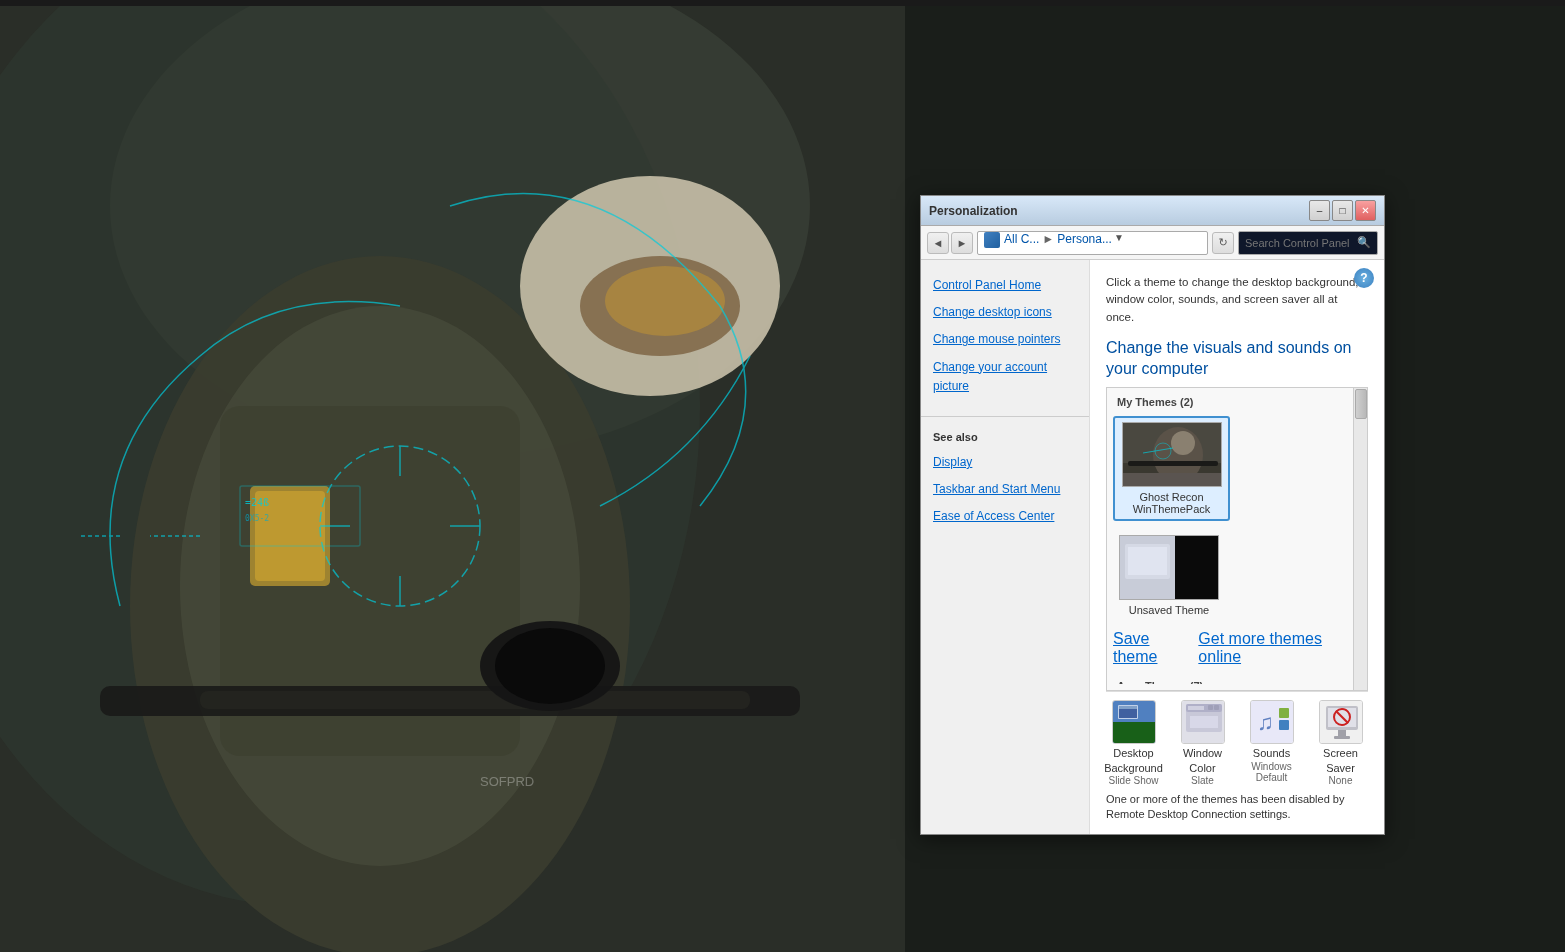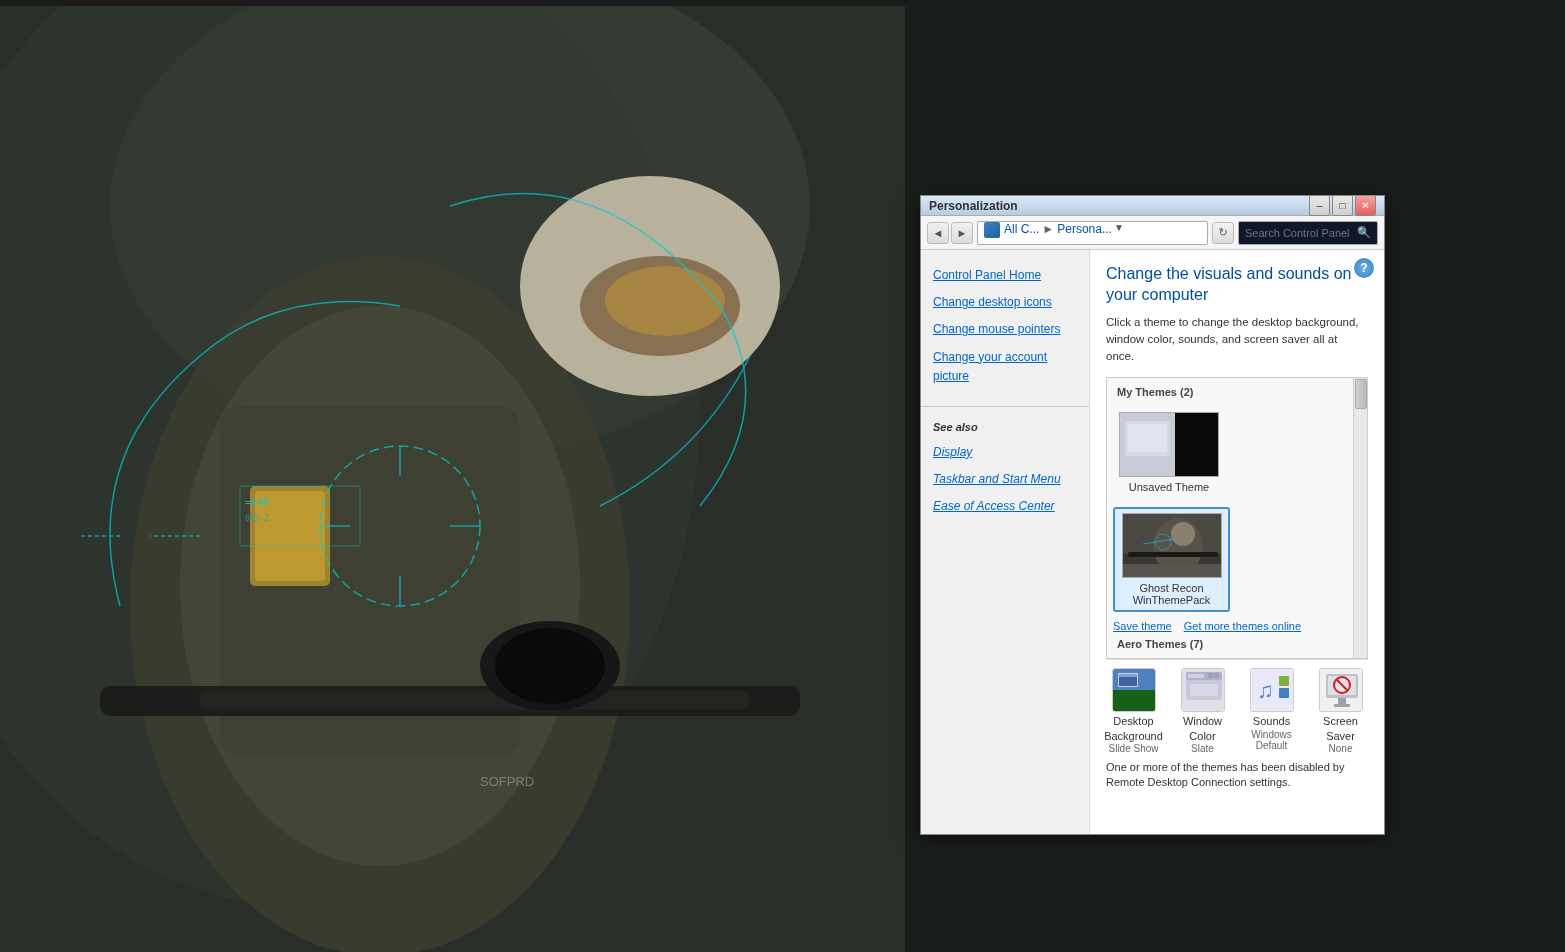--- a/index.html
+++ b/index.html
@@ -33,21 +33,21 @@
       background: #f0f0f0;
       border: 1px solid #888;
       box-shadow: 0 4px 20px rgba(0,0,0,0.5);
       z-index: 50;
       display: flex;
       flex-direction: column;
     }
 
     
     #window-titlebar {
-      height: 20px;
+      height: 30px;
       background: linear-gradient(to bottom, #d8e8f8, #b8cce0);
       border-bottom: 1px solid #aaa;
       display: flex;
       align-items: center;
       justify-content: space-between;
       padding: 0 8px;
       flex-shrink: 0;
     }
 
     #window-title-text {
@@ -183,21 +183,20 @@
       cursor: pointer;
       text-decoration: underline;
       line-height: 1.6;
       display: block;
     }
 
     .sidebar-section {
       margin-top: 16px;
       padding-top: 12px;
       border-top: 1px solid #ccc;
-      font-style: italic;
     }
 
     .sidebar-section-title {
       font-size: 11px;
       font-weight: 700;
       color: #333;
       padding: 2px 12px;
       margin-bottom: 4px;
     }
 
@@ -320,22 +319,22 @@
     
     .unsaved-thumb {
       background: linear-gradient(135deg, #c0c8d8 0%, #a8b4c8 40%, #1a1a1a 40%);
     }
 
     
     #theme-links {
       display: flex;
       gap: 12px;
       margin-top: 6px;
-      font-size: 11px;
-      margin-bottom: 4px;
+      font-size: 16px;
+      margin-bottom: 12px;
     }
 
     #theme-links a {
       color: #0066cc;
       text-decoration: underline;
       cursor: pointer;
     }
 
     .themes-scroll-area {
       max-height: 290px;
@@ -510,58 +509,58 @@
         <a class="sidebar-link">Display</a>
         <a class="sidebar-link">Taskbar and Start Menu</a>
         <a class="sidebar-link">Ease of Access Center</a>
       </div>
     </div>
 
     <div id="main-content">
 
       <div id="help-icon">?</div>
 
+      <div id="main-description">Click a theme to change the desktop background, window color, sounds, and screen saver all at once.</div>
       <div id="main-title">Change the visuals and sounds on your computer</div>
-      <div id="main-description">Click a theme to change the desktop background, window color, sounds, and screen saver all at once.</div>
 
       <div id="themes-container">
         <div class="themes-scroll-area">
 
           <div class="theme-section-label">My Themes (2)</div>
 
           <div class="themes-row">
+
+            <div class="theme-item selected">
+              <div class="theme-thumbnail">
+                <svg width="100" height="65" xmlns="http://www.w3.org/2000/svg">
+                  <rect width="100" height="65" fill="#3a3830"></rect>
+                  <rect x="0" y="0" width="100" height="40" fill="#4a4840"></rect>
+
+                  <ellipse cx="55" cy="32" rx="25" ry="28" fill="#5a5248"></ellipse>
+                  <ellipse cx="60" cy="20" rx="12" ry="12" fill="#8a8070"></ellipse>
+                  <rect x="5" y="38" width="90" height="5" rx="2" fill="#1a1a18"></rect>
+
+                  <line x1="20" y1="30" x2="50" y2="25" stroke="#00ccdd" stroke-width="1" opacity="0.7"></line>
+                  <circle cx="40" cy="28" r="8" stroke="#00ccdd" stroke-width="0.8" fill="none" opacity="0.6"></circle>
+                  <rect x="0" y="50" width="100" height="15" fill="#5a5450"></rect>
+                </svg>
+              </div>
+              <div class="theme-label">Ghost Recon WinThemePack</div>
+            </div>
 
             <div class="theme-item">
               <div class="theme-thumbnail unsaved-thumb">
                 <svg width="100" height="65" xmlns="http://www.w3.org/2000/svg">
                   <rect width="100" height="65" fill="#c8ccd8"></rect>
                   <rect x="55" y="0" width="45" height="65" fill="#0a0a0a"></rect>
                   <rect x="5" y="8" width="45" height="35" rx="2" fill="#d8dce8" opacity="0.8"></rect>
                   <rect x="8" y="11" width="39" height="28" fill="#e0e4f0"></rect>
                 </svg>
               </div>
               <div class="theme-label">Unsaved Theme</div>
-            </div>
-
-            <div class="theme-item selected">
-              <div class="theme-thumbnail">
-                <svg width="100" height="65" xmlns="http://www.w3.org/2000/svg">
-                  <rect width="100" height="65" fill="#3a3830"></rect>
-                  <rect x="0" y="0" width="100" height="40" fill="#4a4840"></rect>
-
-                  <ellipse cx="55" cy="32" rx="25" ry="28" fill="#5a5248"></ellipse>
-                  <ellipse cx="60" cy="20" rx="12" ry="12" fill="#8a8070"></ellipse>
-                  <rect x="5" y="38" width="90" height="5" rx="2" fill="#1a1a18"></rect>
-
-                  <line x1="20" y1="30" x2="50" y2="25" stroke="#00ccdd" stroke-width="1" opacity="0.7"></line>
-                  <circle cx="40" cy="28" r="8" stroke="#00ccdd" stroke-width="0.8" fill="none" opacity="0.6"></circle>
-                  <rect x="0" y="50" width="100" height="15" fill="#5a5450"></rect>
-                </svg>
-              </div>
-              <div class="theme-label">Ghost Recon WinThemePack</div>
             </div>
           </div>
 
           <div id="theme-links">
             <a>Save theme</a>
             <a>Get more themes online</a>
           </div>
 
           <div class="aero-label">Aero Themes (7)</div>
 

